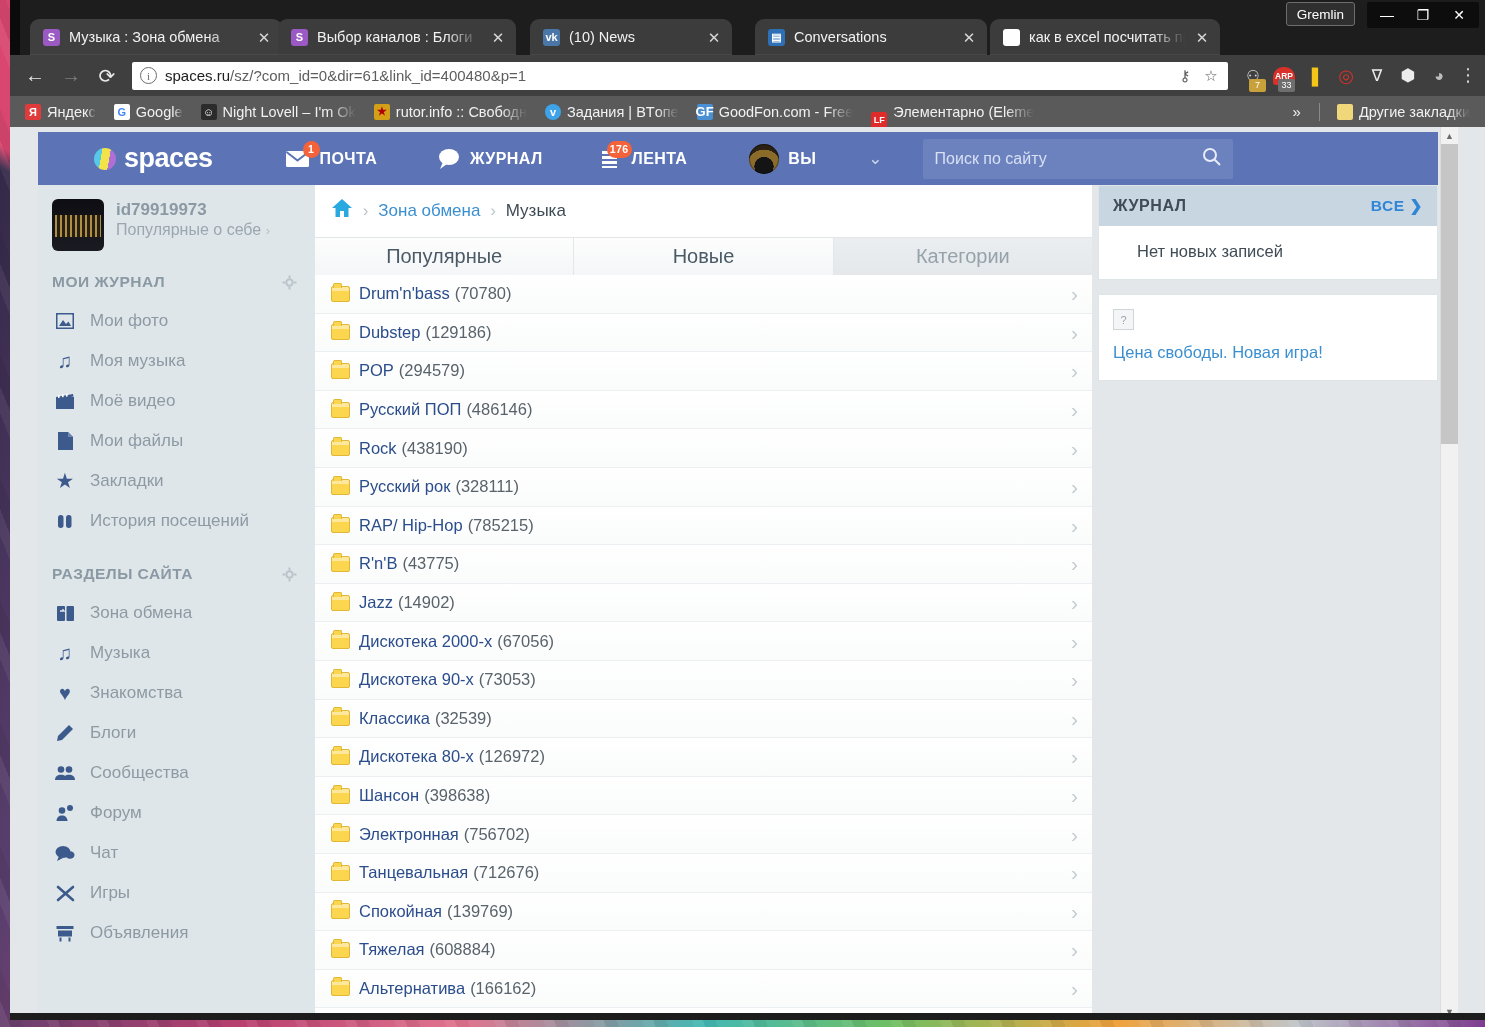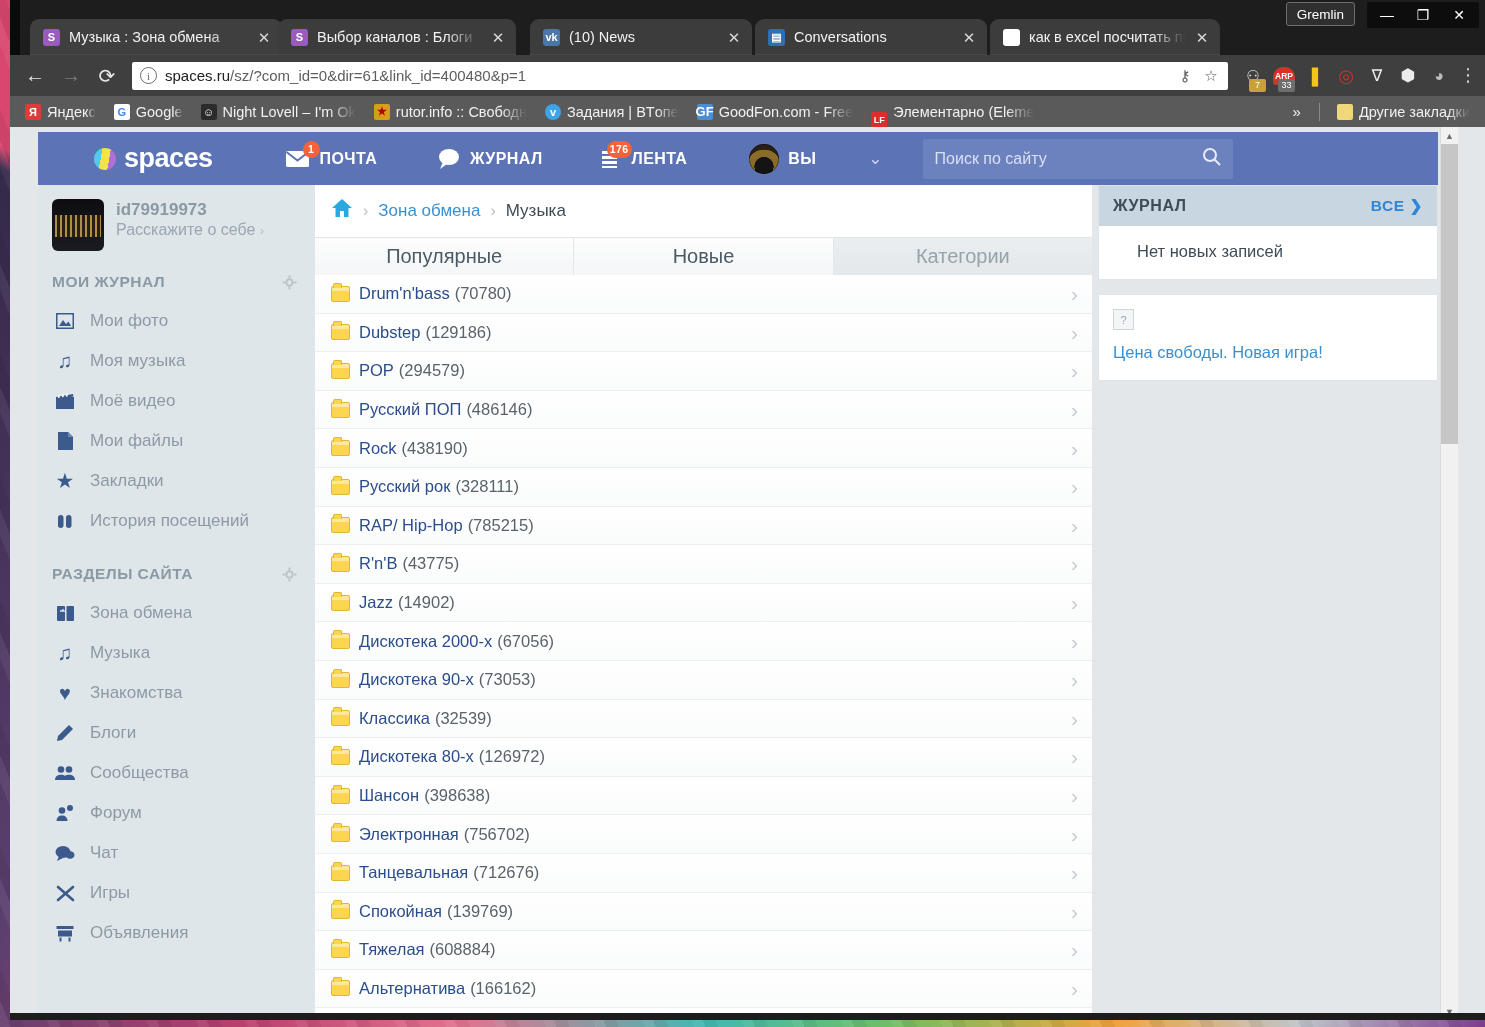--- a/index.html
+++ b/index.html
@@ -267,21 +267,21 @@
           <span class="tab-title">Музыка : Зона обмена</span>
           <span class="tab-close">✕</span>
         </div>
 
         <div class="tab" style="left:268px;width:238px;">
           <span class="favicon fav-s">S</span>
           <span class="tab-title">Выбор каналов : Блоги</span>
           <span class="tab-close">✕</span>
         </div>
 
-        <div class="tab" style="left:520px;width:222px;">
+        <div class="tab" style="left:520px;width:202px;">
           <span class="favicon fav-vk">vk</span>
           <span class="tab-title">(10) News</span>
           <span class="tab-close">✕</span>
         </div>
 
         <div class="tab" style="left:745px;width:232px;">
           <span class="favicon fav-conv">▤</span>
           <span class="tab-title">Conversations</span>
           <span class="tab-close">✕</span>
         </div>
@@ -433,21 +433,21 @@
           </div>
         </div>
 
         <div class="cols">
 
           <div class="left-col">
             <div class="profile">
               <div class="avatar-lg"></div>
               <div>
                 <div class="pname">id79919973</div>
-                <div class="psub"><span>Расскажите о себе</span> <span class="mini-chev">›</span></div>
+                <div class="psub"><span>Популярные о себе</span> <span class="mini-chev">›</span></div>
               </div>
             </div>
 
             <div class="sec-head">
               <span>МОИ ЖУРНАЛ</span>
               <span class="gear">
                 <svg width="15" height="15" viewBox="0 0 15 15">
                     <circle cx="7.5" cy="7.5" r="3.2" fill="none" stroke="#b9c4ca" stroke-width="2"></circle>
                     <g stroke="#b9c4ca" stroke-width="2">
                       <line x1="7.5" y1="0.5" x2="7.5" y2="3"></line>

